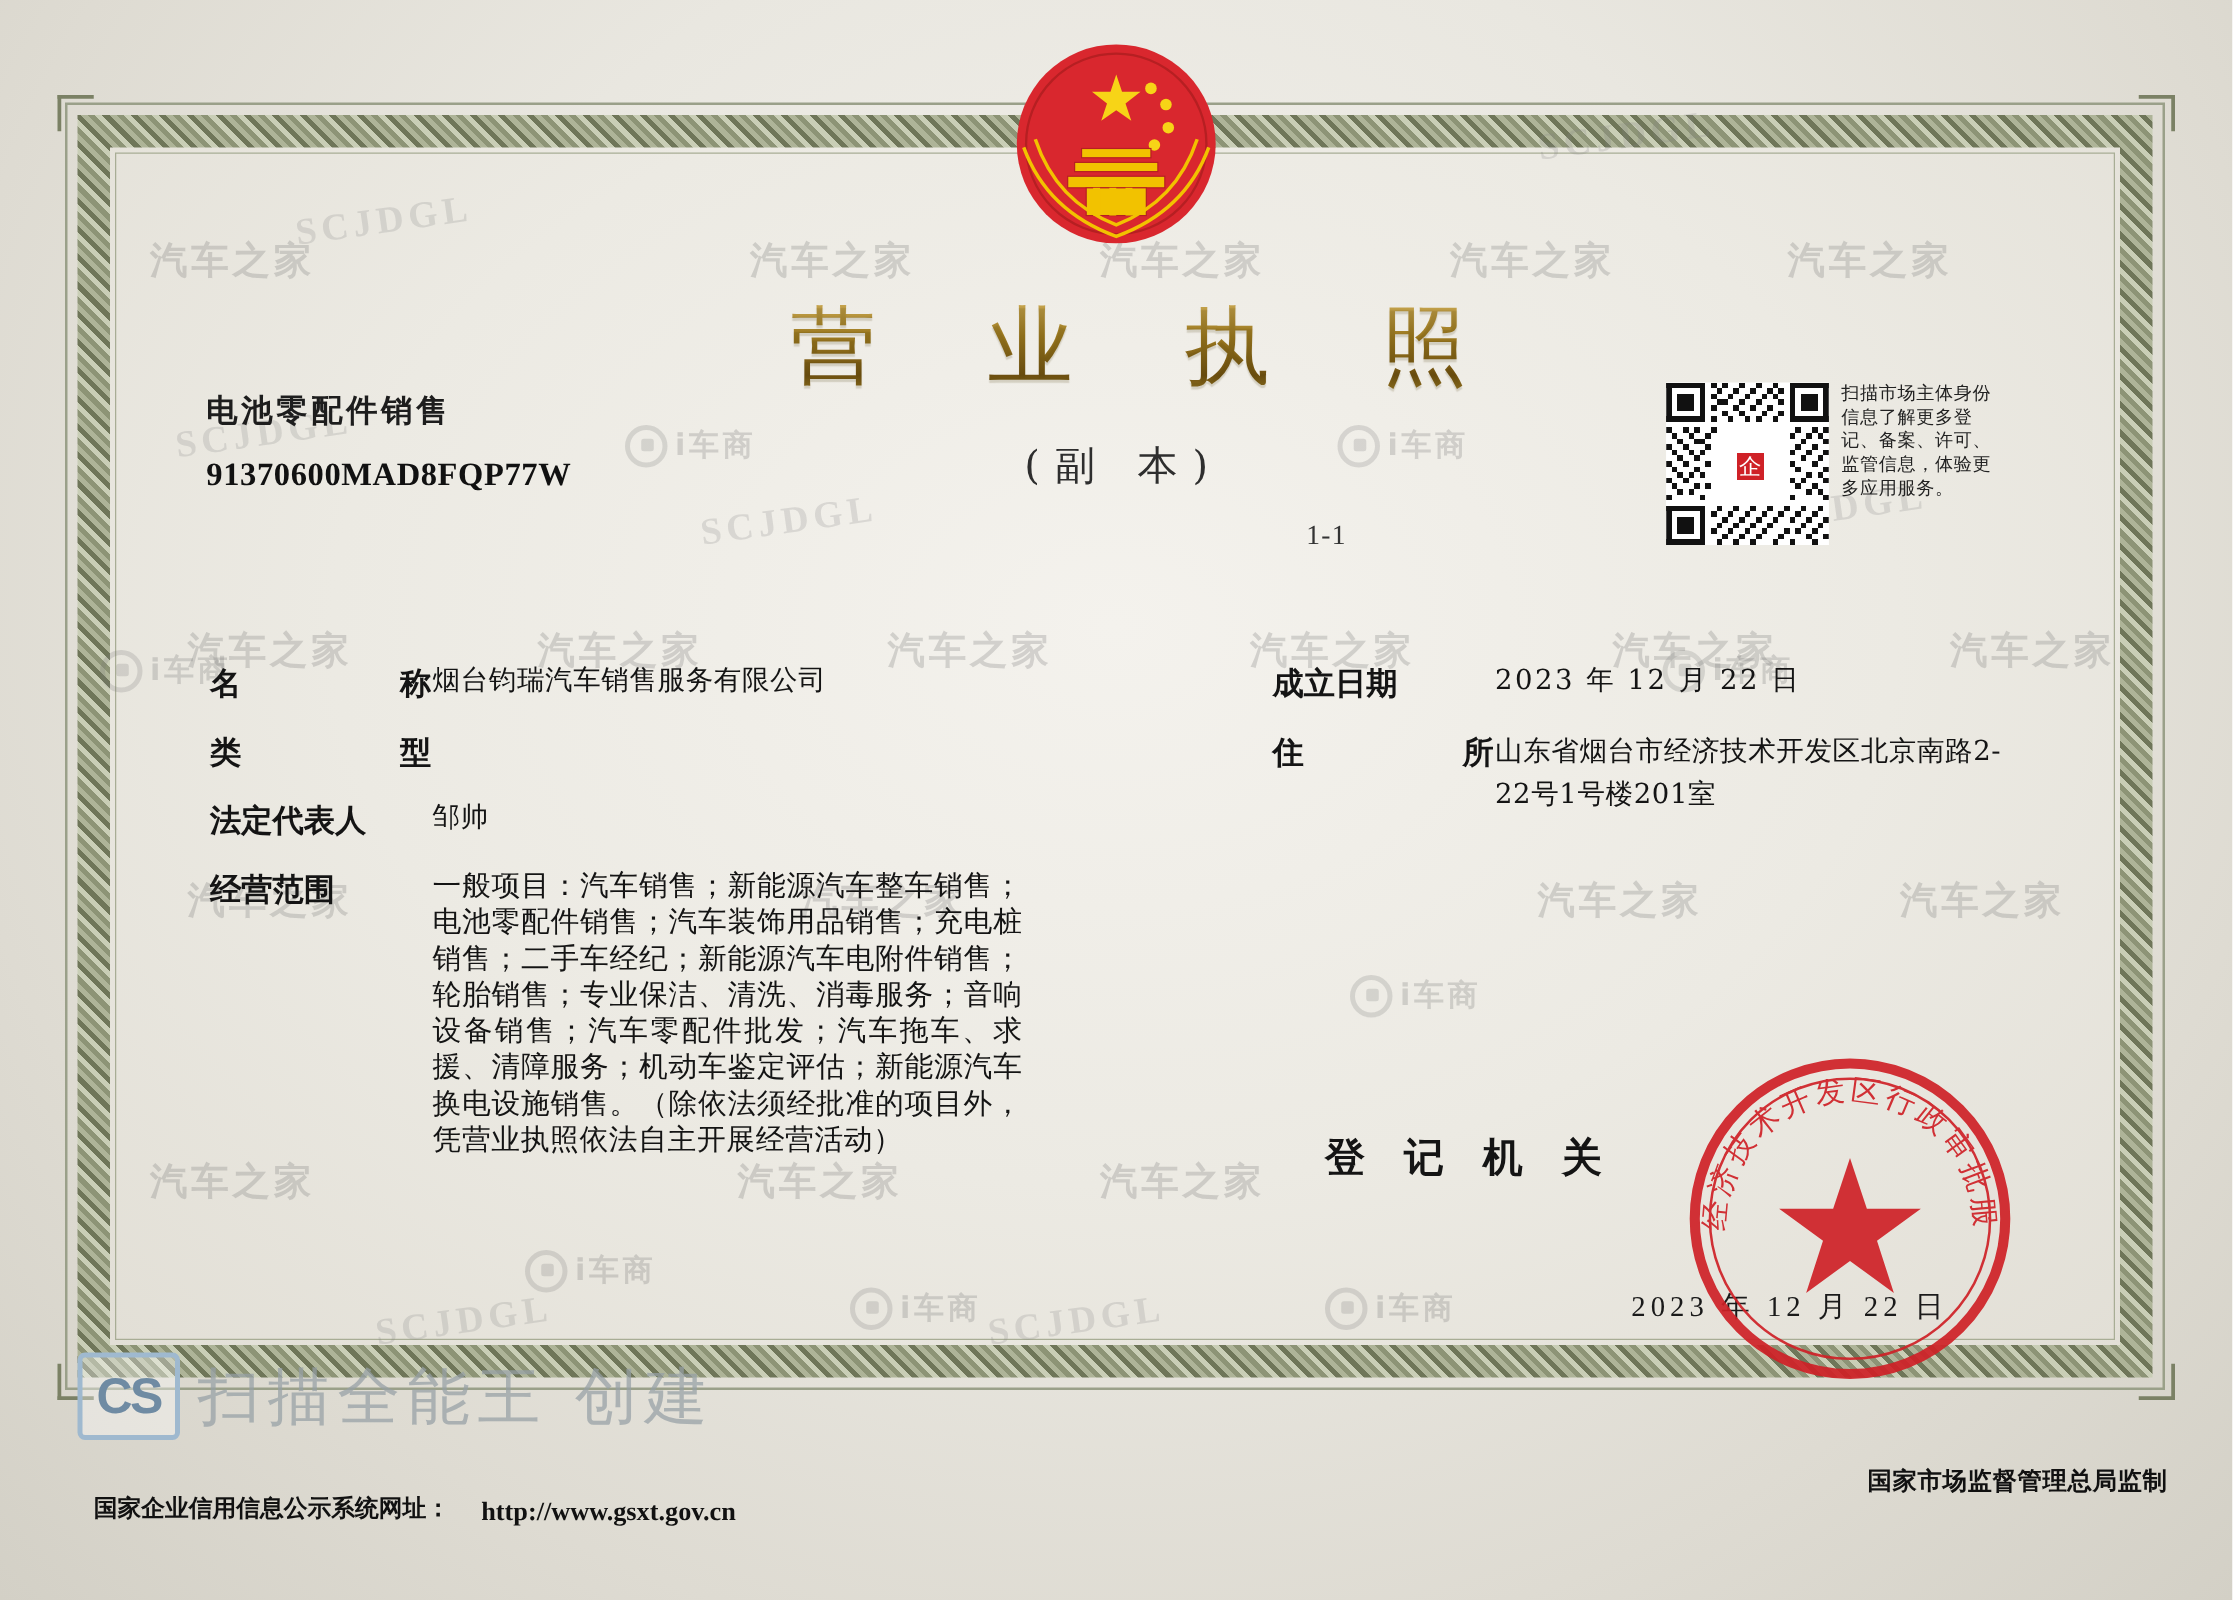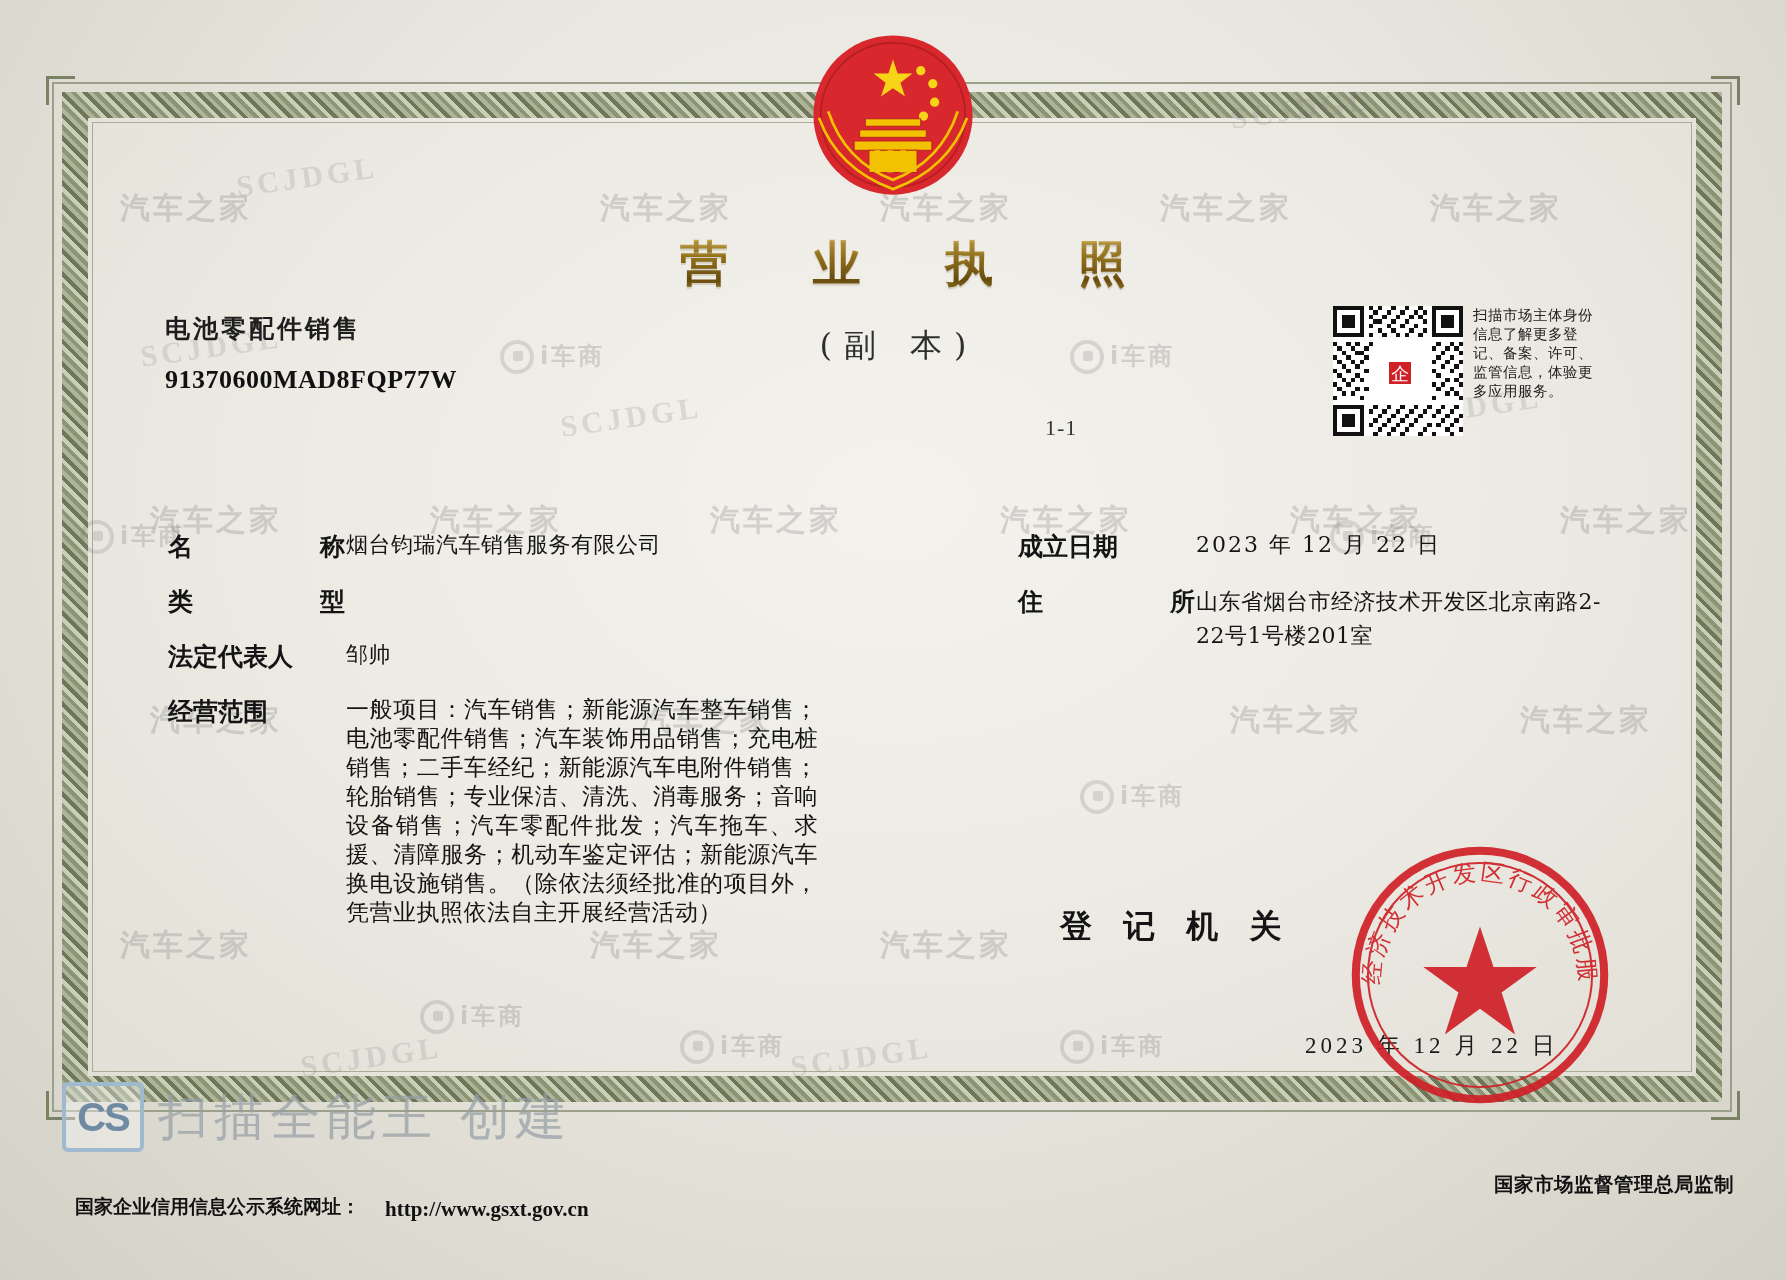--- a/index.html
+++ b/index.html
@@ -84,23 +84,23 @@
   
   .title {
     position: absolute;
     left: 0; right: 0;
     top: 232px;
     text-align: center;
     z-index: 5;
   }
   .title .main {
     font-family: "DejaVu Serif", "Liberation Serif", serif;
-    font-size: 48px;
+    font-size: 68px;
     letter-spacing: 34px;
-    font-weight: 700;
+    font-weight: 400;
     text-indent: 34px;
     color: #8a6a1c;
     background: linear-gradient(180deg, #d8b763 0%, #9d7a20 40%, #6d4f10 75%, #b2912f 100%);
     -webkit-background-clip: text;
     background-clip: text;
     color: transparent;
     text-shadow: 0 2px 1px rgba(80,60,10,0.18);
     padding-left: 20px;
   }
   .title .sub {

